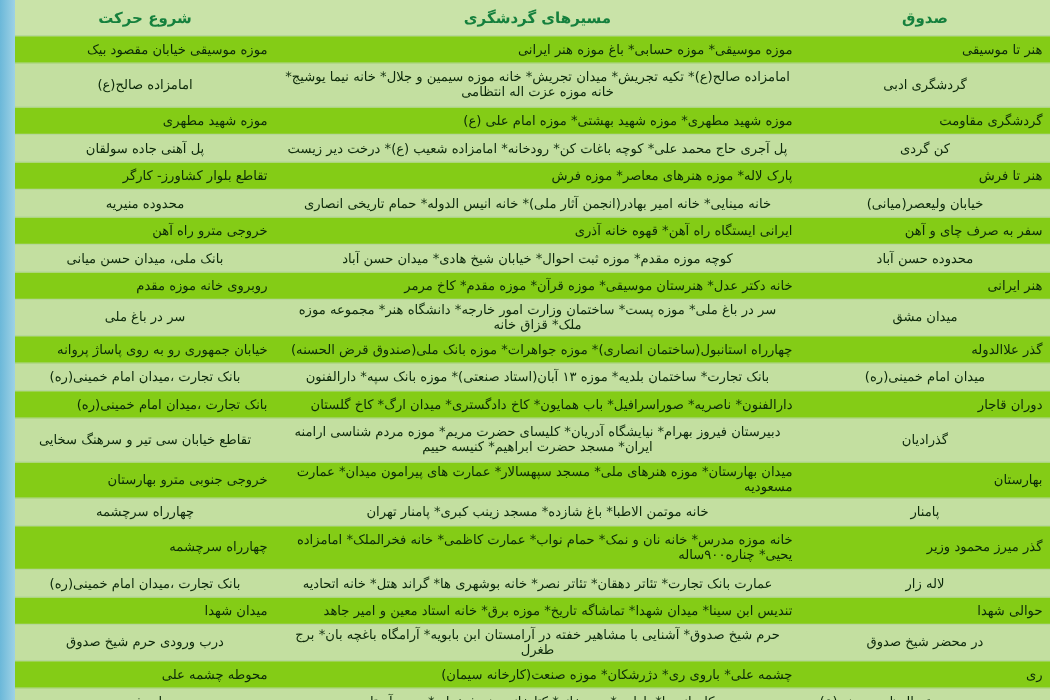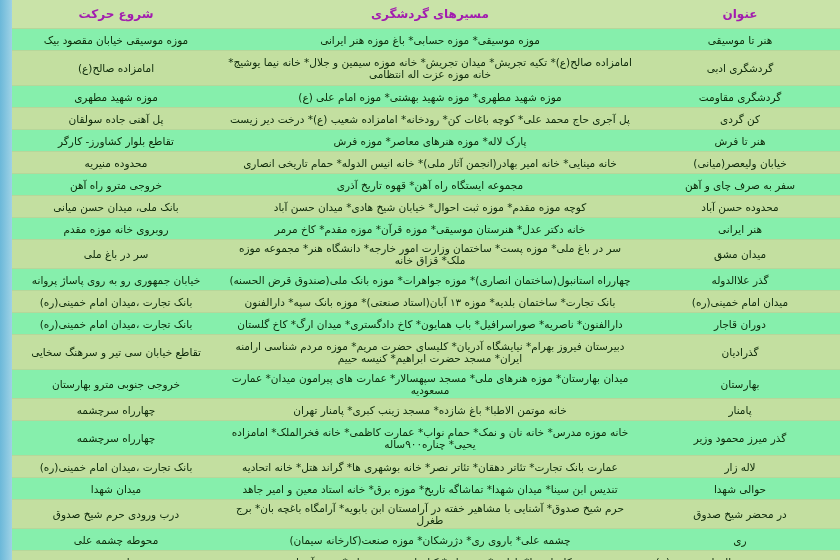--- a/index.html
+++ b/index.html
@@ -18,41 +18,41 @@
     width: 828px; border-collapse: collapse; table-layout: fixed;
   }
   col.c-title { width: 200px; }
   col.c-route { width: 420px; }
   col.c-start { width: 208px; }
   th, td {
     text-align: center; vertical-align: middle;
     color: #0e2a0a; font-size: 10.5px; line-height: 12px;
     padding: 2px 6px; border-bottom: 1px solid #b6d79a;
   }
-  th { font-weight: bold; font-size: 12px; height: 24px; background: #c9e3a8; color: #a21caf; }
-  tr.r-dark td { background: #86efac; }
+  th { font-weight: bold; font-size: 12px; height: 24px; background: #c9e3a8; color: #15803d; }
+  tr.r-dark td { background: #84cc16; text-align: right; }
   tr.r-light td { background: #c3dfa0; }
   tr.r-dark td { color: #0c2a08; }
   td.route { text-align: center; }
   tr.single td { height: 17px; }
   tr.double td { height: 30px; }
 </style>
 </head>
 <body>
 
 <div class="frame">
   <table>
     <colgroup>
         <col class="c-title">
         <col class="c-route">
         <col class="c-start">
       </colgroup>
     <thead>
       <tr>
-        <th>عنوان</th>
+        <th>صدوق</th>
         <th>مسیرهای گردشگری</th>
         <th>شروع حرکت</th>
       </tr>
     </thead>
     <tbody>
       <tr class="r-dark single">
           <td>هنر تا موسیقی</td>
           <td class="route">موزه موسیقی* موزه حسابی* باغ موزه هنر ایرانی</td>
           <td>موزه موسیقی خیابان مقصود بیک</td>
         </tr>
@@ -76,21 +76,21 @@
           <td class="route">پارک لاله* موزه هنرهای معاصر* موزه فرش</td>
           <td>تقاطع بلوار کشاورز- کارگر</td>
         </tr>
       <tr class="r-light single">
           <td>خیابان ولیعصر(میانی)</td>
           <td class="route">خانه مینایی* خانه امیر بهادر(انجمن آثار ملی)* خانه انیس الدوله* حمام تاریخی انصاری</td>
           <td>محدوده منیریه</td>
         </tr>
       <tr class="r-dark single">
           <td>سفر به صرف چای و آهن</td>
-          <td class="route">مجموعه ایستگاه راه آهن* قهوه تاریخ آذری</td>
+          <td class="route">ایرانی ایستگاه راه آهن* قهوه خانه آذری</td>
           <td>خروجی مترو راه آهن</td>
         </tr>
       <tr class="r-light single">
           <td>محدوده حسن آباد</td>
           <td class="route">کوچه موزه مقدم* موزه ثبت احوال* خیابان شیخ هادی* میدان حسن آباد</td>
           <td>بانک ملی، میدان حسن میانی</td>
         </tr>
       <tr class="r-dark single">
           <td>هنر ایرانی</td>
           <td class="route">خانه دکتر عدل* هنرستان موسیقی* موزه قرآن* موزه مقدم* کاخ مرمر</td>

